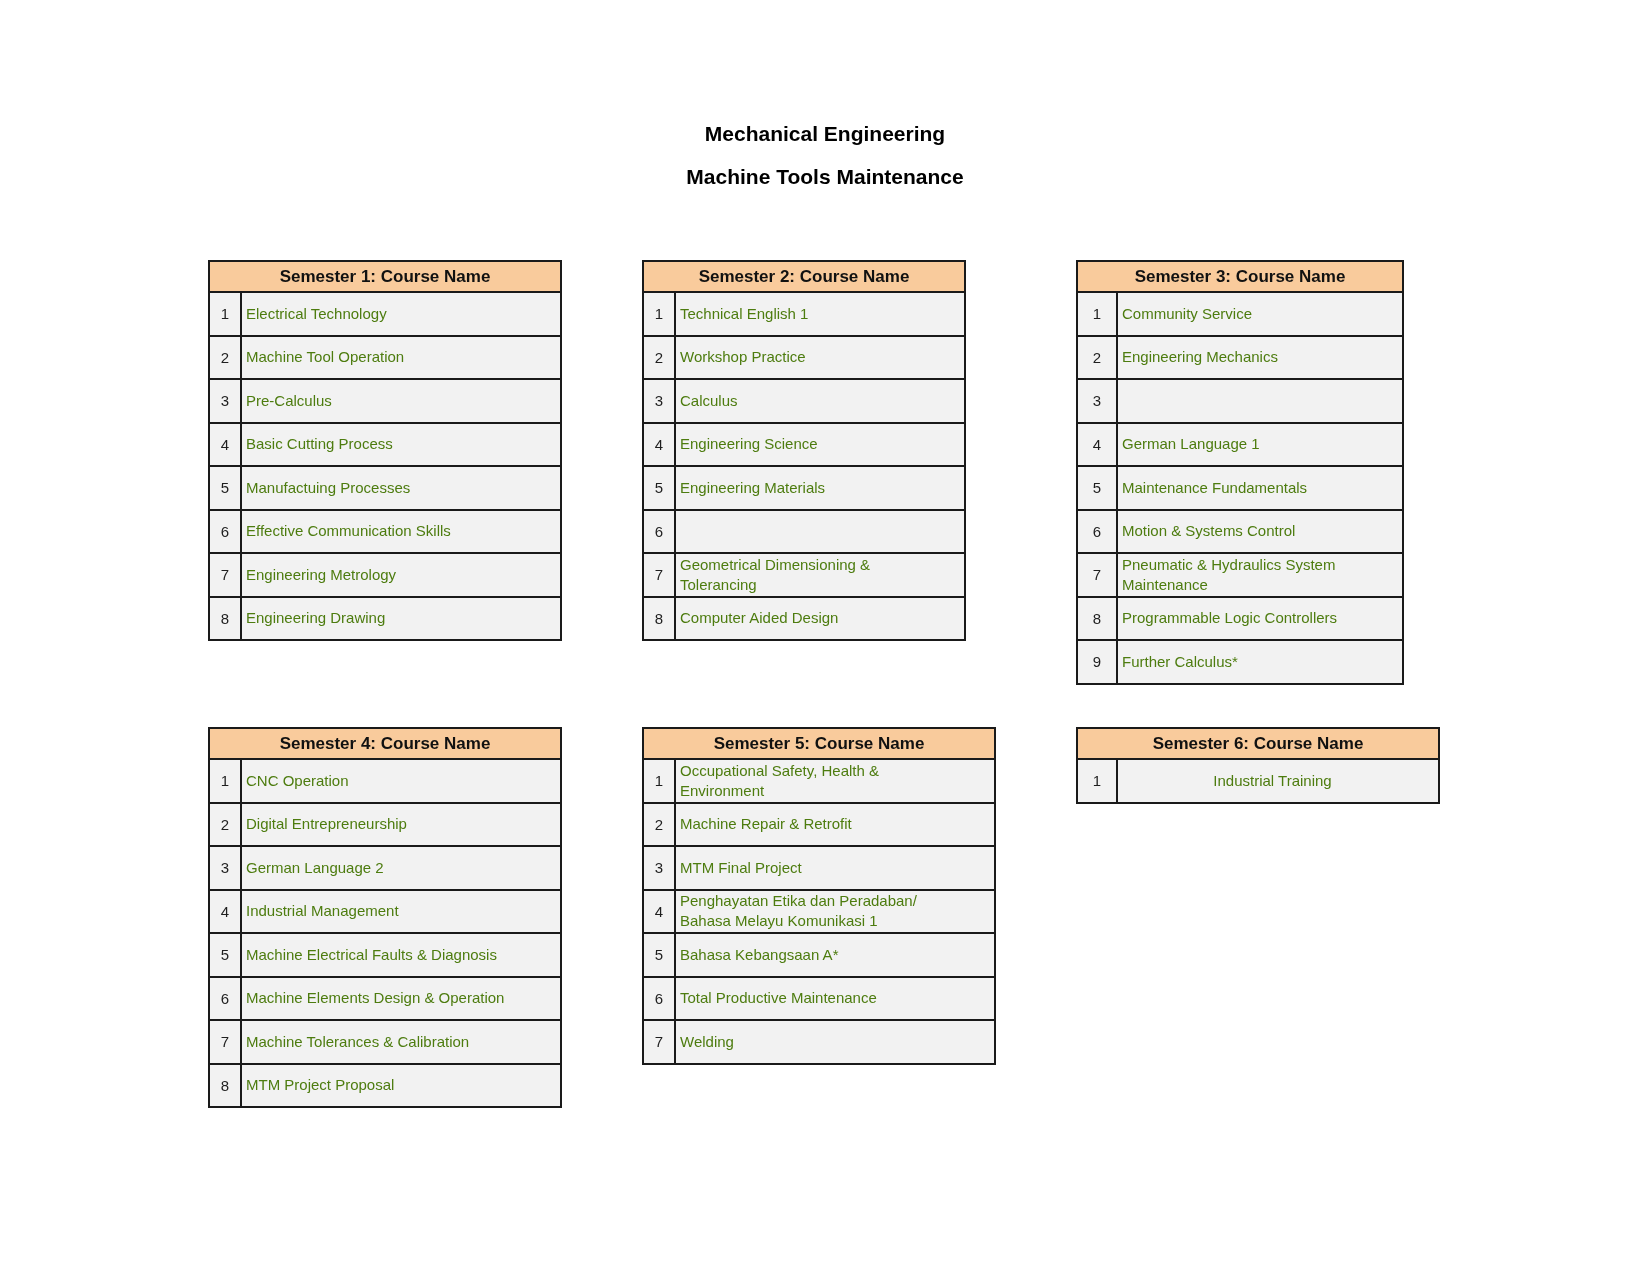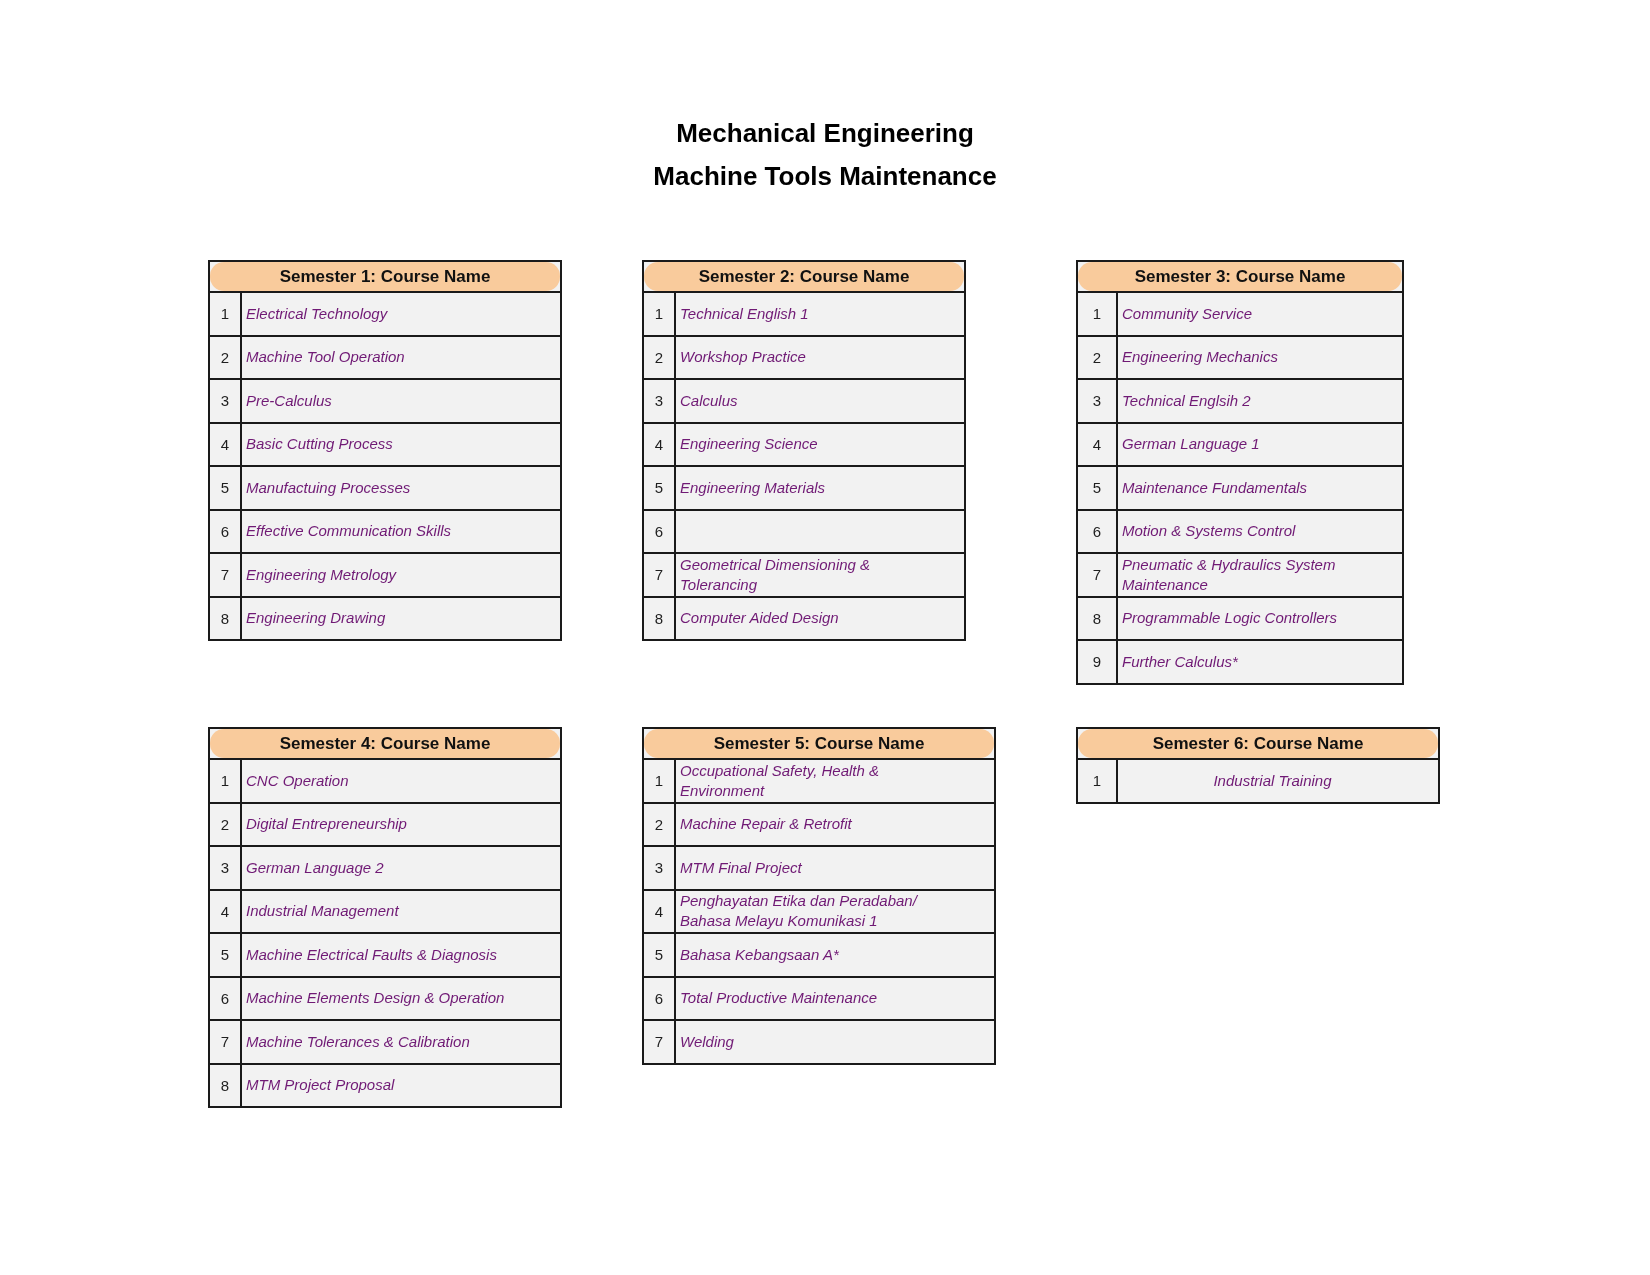--- a/index.html
+++ b/index.html
@@ -17,42 +17,41 @@
   }
   .title-block {
     position: absolute;
     top: 112px;
     left: 0;
     width: 1650px;
     text-align: center;
     color: #000000;
   }
   .title-line {
-    font-size: 26px;
+    font-size: 21px;
     font-weight: bold;
     line-height: 43px;
     letter-spacing: 0px;
   }
   .sem-table {
     position: absolute;
     box-sizing: border-box;
     border: 2.5px solid #1a1a1a;
     background: #f2f2f2;
   }
   .thead {
     box-sizing: border-box;
     height: 29px;
     background: #f9cb9c;
     display: flex;
     align-items: center;
     justify-content: center;
     font-size: 17px;
     font-weight: bold;
     color: #111111;
-    border-radius: 14px;
   }
   .trow {
     box-sizing: border-box;
     height: 43.5px;
     display: flex;
     border-top: 2px solid #1a1a1a;
     background: #f2f2f2;
   }
   .tnum {
     box-sizing: border-box;
@@ -66,24 +65,23 @@
   }
   .tname {
     box-sizing: border-box;
     flex: 1 1 auto;
     display: flex;
     align-items: center;
     padding-left: 4px;
     padding-right: 11px;
     font-size: 15px;
     line-height: 20px;
-    color: #701a75;
+    color: #4d7c0f;
     white-space: pre-line;
     overflow: hidden;
-    font-style: italic;
   }
   .tname.centered {
     justify-content: center;
     padding-left: 0;
   }
 </style>
 </head>
 <body>
 
 <div class="page">
@@ -167,21 +165,20 @@
         <div class="trow">
           <div class="tnum" style="width: 40px;">1</div>
           <div class="tname">Community Service</div>
         </div>
         <div class="trow">
           <div class="tnum" style="width: 40px;">2</div>
           <div class="tname">Engineering Mechanics</div>
         </div>
         <div class="trow">
           <div class="tnum" style="width: 40px;">3</div>
-          <div class="tname">Technical Englsih 2</div>
         </div>
         <div class="trow">
           <div class="tnum" style="width: 40px;">4</div>
           <div class="tname">German Language 1</div>
         </div>
         <div class="trow">
           <div class="tnum" style="width: 40px;">5</div>
           <div class="tname">Maintenance Fundamentals</div>
         </div>
         <div class="trow">

